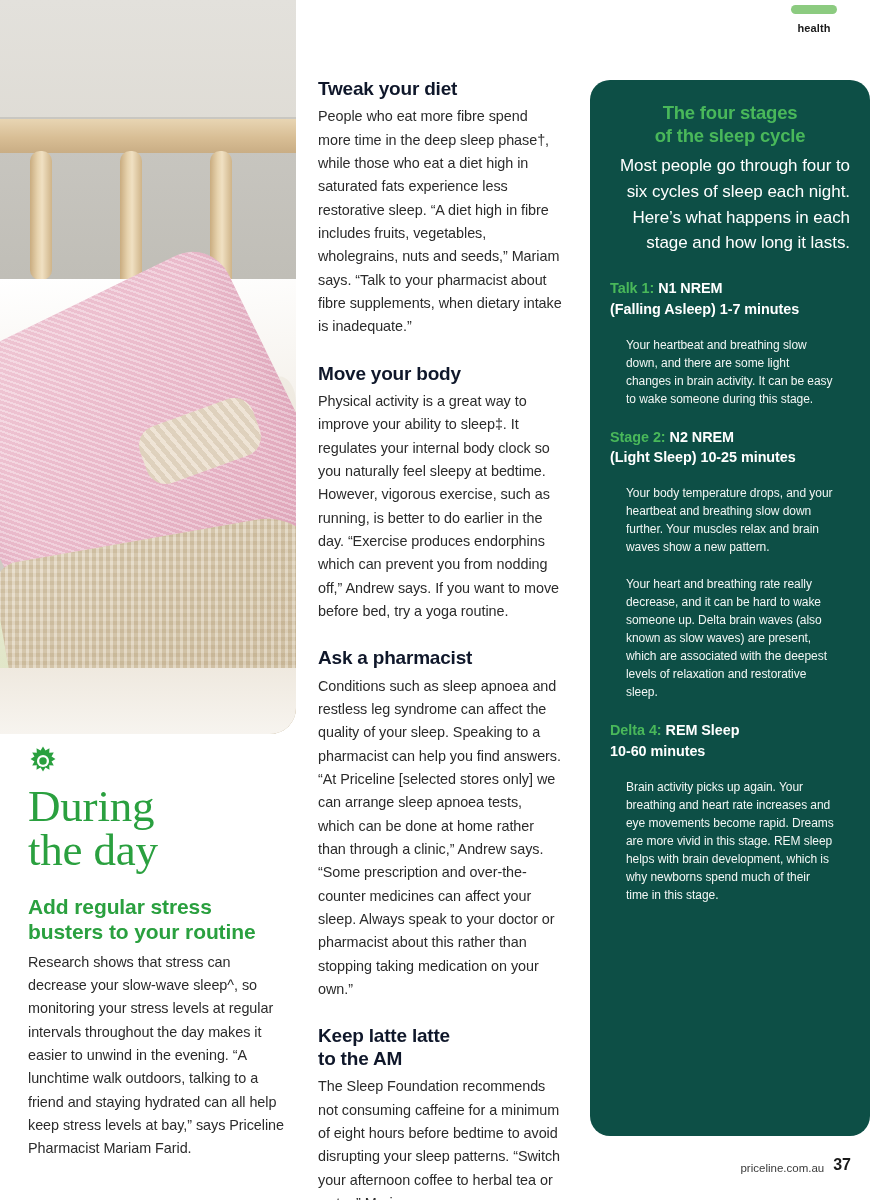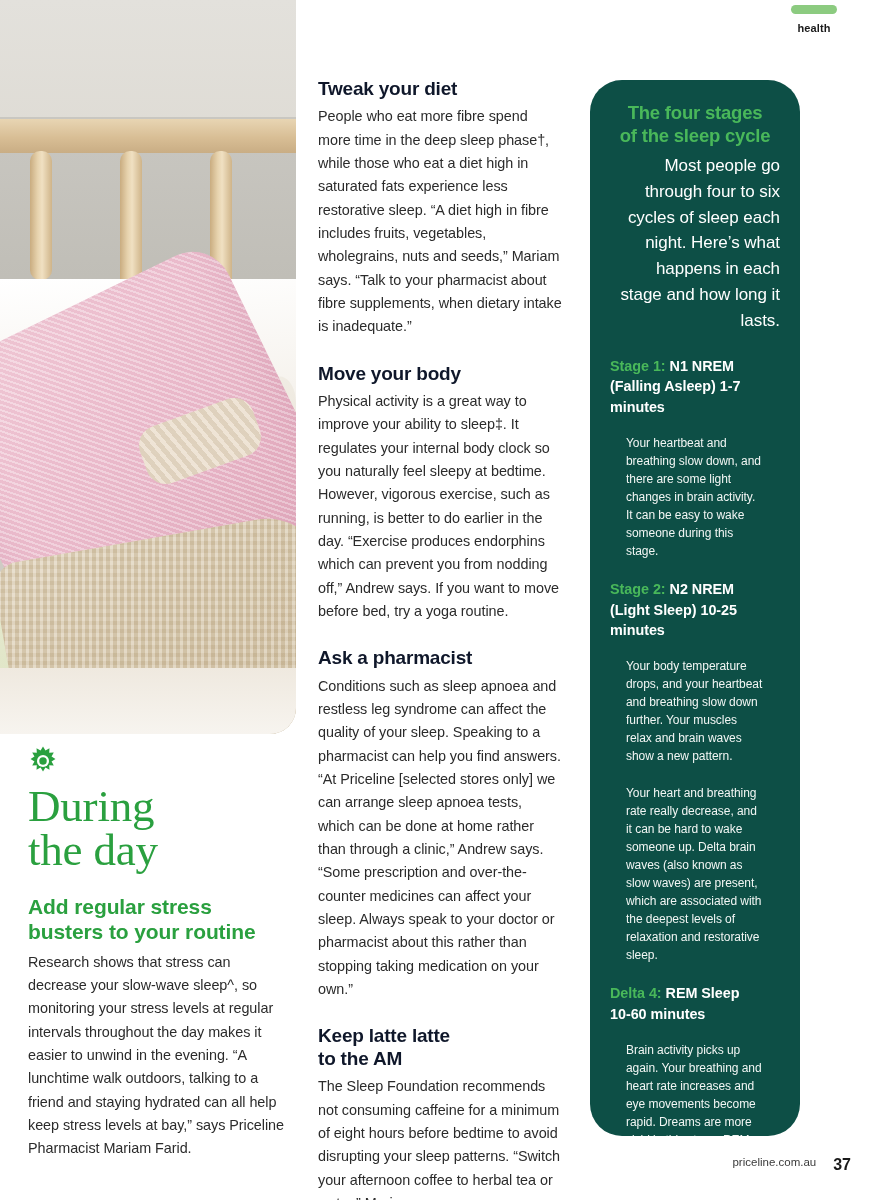--- a/index.html
+++ b/index.html
@@ -171,23 +171,23 @@
     line-height: 1.18;
     margin: 0 0 5px 0;
     letter-spacing: -0.2px;
   }
   .mid-col .body-text + .sec-head { margin-top: 24px; }
 
   
   .panel {
     position: absolute;
     left: 590px; top: 80px;
-    width: 210px; height: 1056px;
+    width: 280px; height: 1056px;
     background: #0d4f46;
-    border-radius: 32px;
+    border-radius: 20px;
     box-sizing: border-box;
     padding: 22px 20px 20px 20px;
     overflow: hidden;
   }
   .panel-title {
     color: #49b85a;
     font-size: 18.5px;
     font-weight: bold;
     text-align: center;
     line-height: 1.24;
@@ -218,22 +218,22 @@
     line-height: 1.5;
     margin: 16px;
     letter-spacing: -0.05px;
   }
 
   
   .footer {
     position: absolute;
     right: 30px; bottom: 26px;
     display: flex;
-    align-items: flex-start;
-    gap: 17px;
+    align-items: flex-end;
+    gap: 9px;
   }
   .footer-site { font-size: 11.5px; color: #3a3a3a; }
   .footer-page { font-size: 16px; font-weight: bold; color: #1a1a1a; }
 </style>
 </head>
 <body>
 
 <div class="photo">
   <div class="ph-wall"></div>
   <div class="ph-wall-lower"></div>
@@ -295,21 +295,21 @@
 
 <div class="panel">
   <h2 class="panel-title">
     <span>The four stages</span><br>
     <span>of the sleep cycle</span>
   </h2>
   <p class="panel-intro">Most people go through four to six cycles of sleep each night. Here’s what happens in each stage and how long it lasts.</p>
 
   <div class="stage">
     <p class="stage-line">
-      <span class="stage-label">Stage 1:</span>
+      <span class="stage-label">Talk 1:</span>
       <span class="stage-name">N1 NREM</span><br>
       <span class="stage-dur">(Falling Asleep) 1-7 minutes</span>
     </p>
     <p class="stage-body">Your heartbeat and breathing slow down, and there are some light changes in brain activity. It can be easy to wake someone during this stage.</p>
   </div>
 
   <div class="stage">
     <p class="stage-line">
       <span class="stage-label">Stage 2:</span>
       <span class="stage-name">N2 NREM</span><br>

